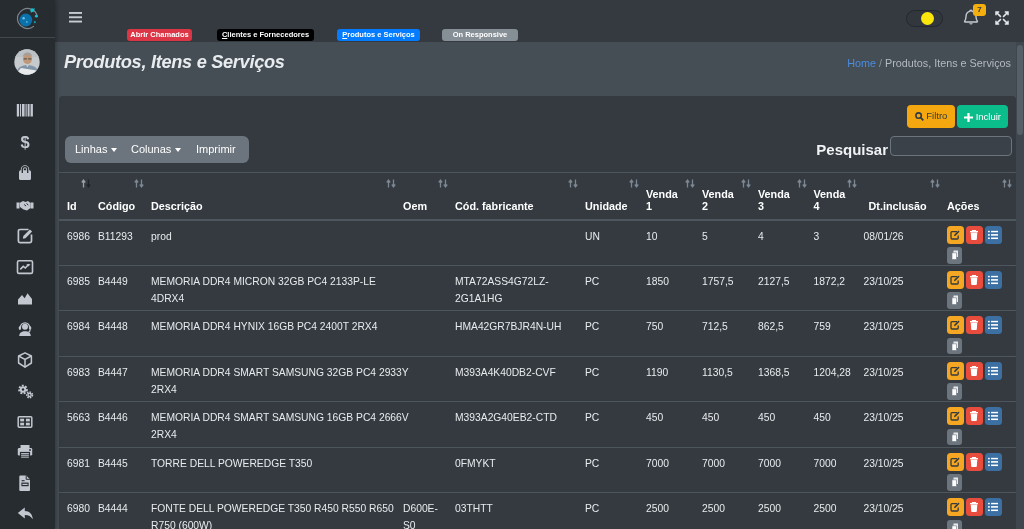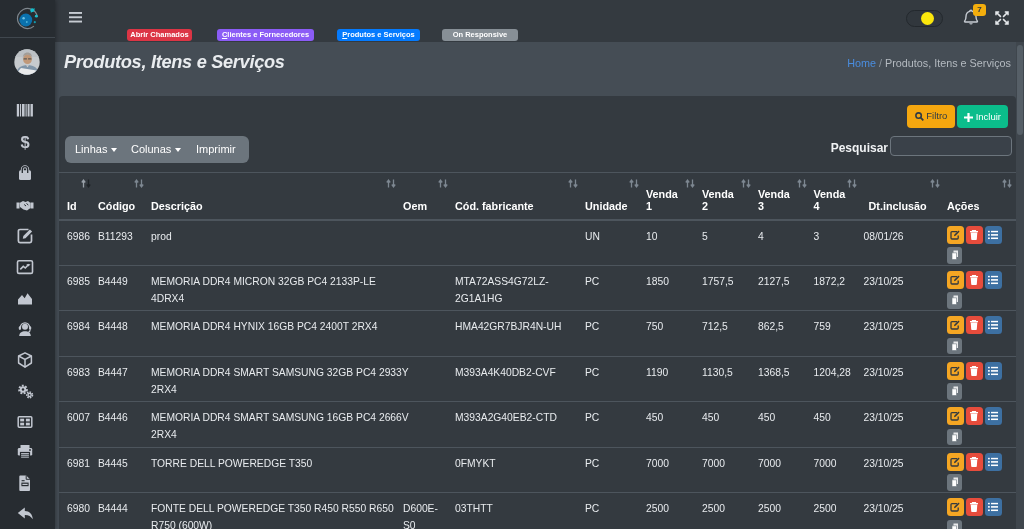--- a/index.html
+++ b/index.html
@@ -13,21 +13,21 @@
 #content { position:absolute; left:55px; top:42px; width:961px; height:487px; background:#454d55; }
 #h1 { position:absolute; left:9px; top:10px; font-size:18.2px; font-weight:bold; font-style:italic; letter-spacing:-0.3px; color:#e9ecef; }
 #bc { position:absolute; right:5px; top:15px; font-size:10.8px; color:#b4bac0; }
 #bc a { color:#4a8ddf; text-decoration:none; }
 #card { position:absolute; left:4px; top:54px; width:957px; height:433px; background:#343a40; border-radius:4px 4px 0 0; }
 #btnFiltro { position:absolute; left:848px; top:9px; width:48px; height:22.5px; background:#f5a70f; border-radius:4px; color:#2e3a46; font-size:9.5px; line-height:22.5px; text-align:center; }
 #btnIncluir { position:absolute; left:898px; top:9px; width:51px; height:23px; background:#0bbd8b; border-radius:4px; color:#fff; font-size:9.5px; line-height:23px; text-align:center; }
 #grp { position:absolute; left:6px; top:40px; width:184px; height:27px; background:#6c757d; border-radius:6px; color:#fff; font-size:11px; }
 #grp span { position:absolute; top:7px; }
 .caret { display:inline-block; width:0; height:0; border-left:3.5px solid transparent; border-right:3.5px solid transparent; border-top:4px solid #fff; margin-left:4px; vertical-align:middle; }
-#lblPesq { position:absolute; left:729px; top:45px; width:100px; text-align:right; font-size:12px; font-weight:bold; color:#f0f2f4; }
+#lblPesq { position:absolute; left:729px; top:45px; width:100px; text-align:right; font-size:15px; font-weight:bold; color:#f0f2f4; }
 #inpPesq { position:absolute; left:831px; top:40px; width:122px; height:20px; background:#3a4149; border:1px solid #6c757d; border-radius:4px; }
 table { position:absolute; left:0; top:76px; width:957px; border-collapse:collapse; table-layout:fixed; border-top:1px solid #4d555d; }
 th:nth-child(11) { padding-left:13px !important; } th { vertical-align:bottom; text-align:left; padding:0 4px 7px 8px; font-size:10.8px; color:#fff; height:47px; position:relative; border-bottom:2px solid #4d555d; font-weight:bold; }
 td { vertical-align:top; padding:7px 4px 0 8px; font-size:10.3px; color:#e8ebee; line-height:17px; border-top:1px solid #4d555d; }
 tr.r { height:45.5px; } tr.r td { white-space:nowrap; }
 td div { white-space:nowrap; }
 .sort { position:absolute; top:5px; right:-1px; } th:last-child .sort { right:4px; }
 .ab { display:inline-block; width:16.5px; height:18px; border-radius:3.5px; margin-right:2.5px; position:relative; }
 .ab svg, .cpy svg { position:absolute; left:50%; top:50%; transform:translate(-50%,-50%); }
 .cpy { display:inline-block; width:15px; height:16.5px; border-radius:3px; background:#6c757d; margin-top:2.5px; position:relative; }
@@ -150,21 +150,21 @@
   </div>
 <div id="navbar">
   <svg style="position:absolute;left:14px;top:12px" width="13" height="11" viewBox="0 0 13 11">
       <g fill="#c6cbd2">
         <rect y="0" width="13" height="1.9"></rect>
         <rect y="4.3" width="13" height="1.9"></rect>
         <rect y="8.6" width="13" height="1.9"></rect>
       </g>
     </svg>
   <div class="nbtn" style="left:72px;width:65px;background:#dc3545">Abrir Chamados</div>
-  <div class="nbtn" style="left:162px;width:97px;background:#8b5cf6"><u>C</u>lientes e Fornecedores</div>
+  <div class="nbtn" style="left:162px;width:97px;background:#000000"><u>C</u>lientes e Fornecedores</div>
   <div class="nbtn" style="left:282px;width:83px;background:#057bfe"><u>P</u>rodutos e Serviços</div>
   <div class="nbtn" style="left:387px;width:76px;background:#878f96">On Responsive</div>
   <div style="position:absolute;left:851px;top:10px;width:37px;height:17px;border:1px solid #23282d;border-radius:9px;background:#31373d"></div>
   <div style="position:absolute;left:866px;top:12px;width:13px;height:13px;border-radius:50%;background:#fbe70c"></div>
   <svg style="position:absolute;left:908px;top:9px" width="16" height="17" viewBox="0 0 16 17">
       <path d="M8 1.2 C8.7 1.2 9.2 1.7 9.2 2.4 C11.5 3 13 5 13 7.5 C13 10 13.6 11.3 14.3 12.1 C14.6 12.4 14.4 13 13.9 13 L2.1 13 C1.6 13 1.4 12.4 1.7 12.1 C2.4 11.3 3 10 3 7.5 C3 5 4.5 3 6.8 2.4 C6.8 1.7 7.3 1.2 8 1.2 Z" fill="none" stroke="#c6cbd2" stroke-width="1.4"></path>
       <path d="M6.2 14.2 a1.9 1.9 0 0 0 3.6 0 z" fill="#c6cbd2"></path>
     </svg>
   <div style="position:absolute;left:918px;top:3.5px;width:13px;height:12px;background:#f4ae0d;border-radius:3px;color:#32383e;font-size:8px;font-weight:bold;text-align:center;line-height:12px">7</div>
   <svg style="position:absolute;left:940px;top:11px" width="14" height="14" viewBox="0 0 14 14">
@@ -393,21 +393,21 @@
                       <rect x="3" y="7" width="7" height="1.6"></rect>
                     </g>
                   </svg></span></div>
               <div class="abr" style="margin-top:1px"><span class="cpy"><svg width="9" height="10" viewBox="0 0 9 10">
                     <path d="M3 0.5 h4.5 v6.5 h-4.5 z" fill="#fff" opacity=".85"></path>
                     <path d="M1.5 2.8 h4.5 v6.7 h-4.5 z" fill="#fff" stroke="#6c757d" stroke-width=".6"></path>
                   </svg></span></div>
             </td>
           </tr>
 <tr class="r">
-            <td>6007</td>
+            <td>5663</td>
             <td>B4446</td>
             <td>MEMORIA DDR4 SMART SAMSUNG 16GB PC4 2666V<br>2RX4</td>
             <td></td>
             <td>M393A2G40EB2-CTD</td>
             <td>PC</td>
             <td>450</td>
             <td>450</td>
             <td>450</td>
             <td>450</td>
             <td>23/10/25</td>

